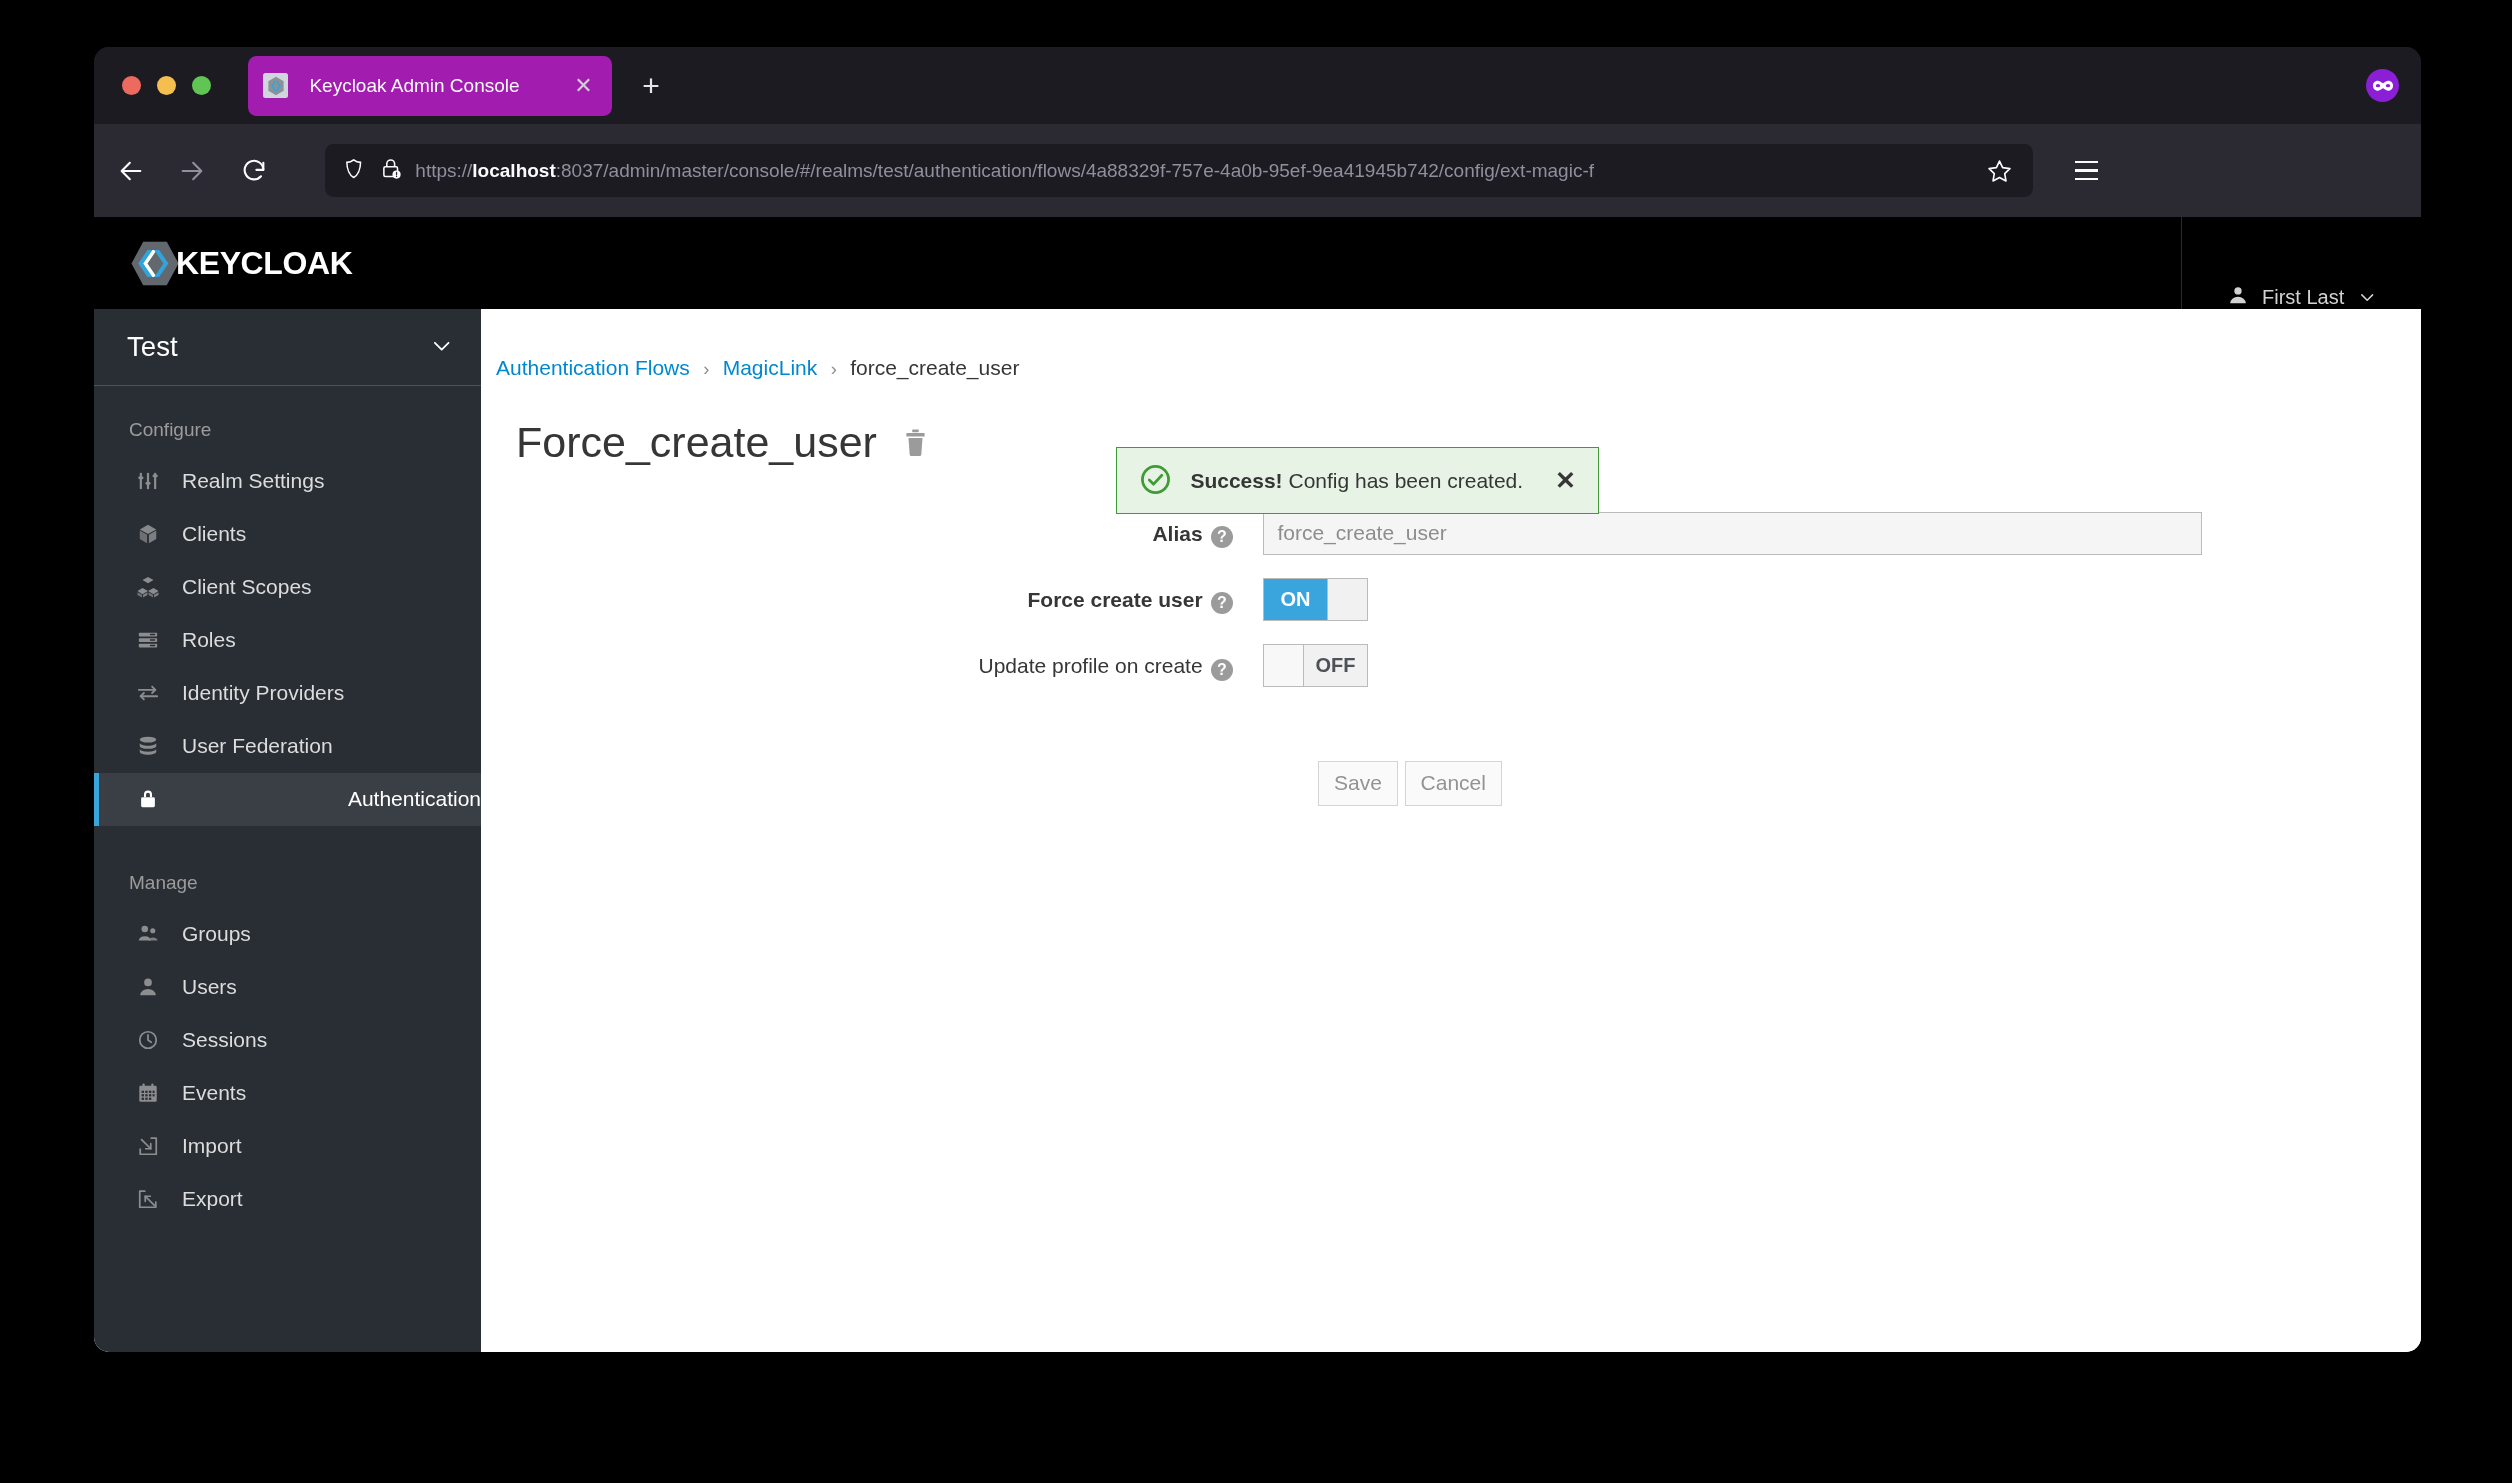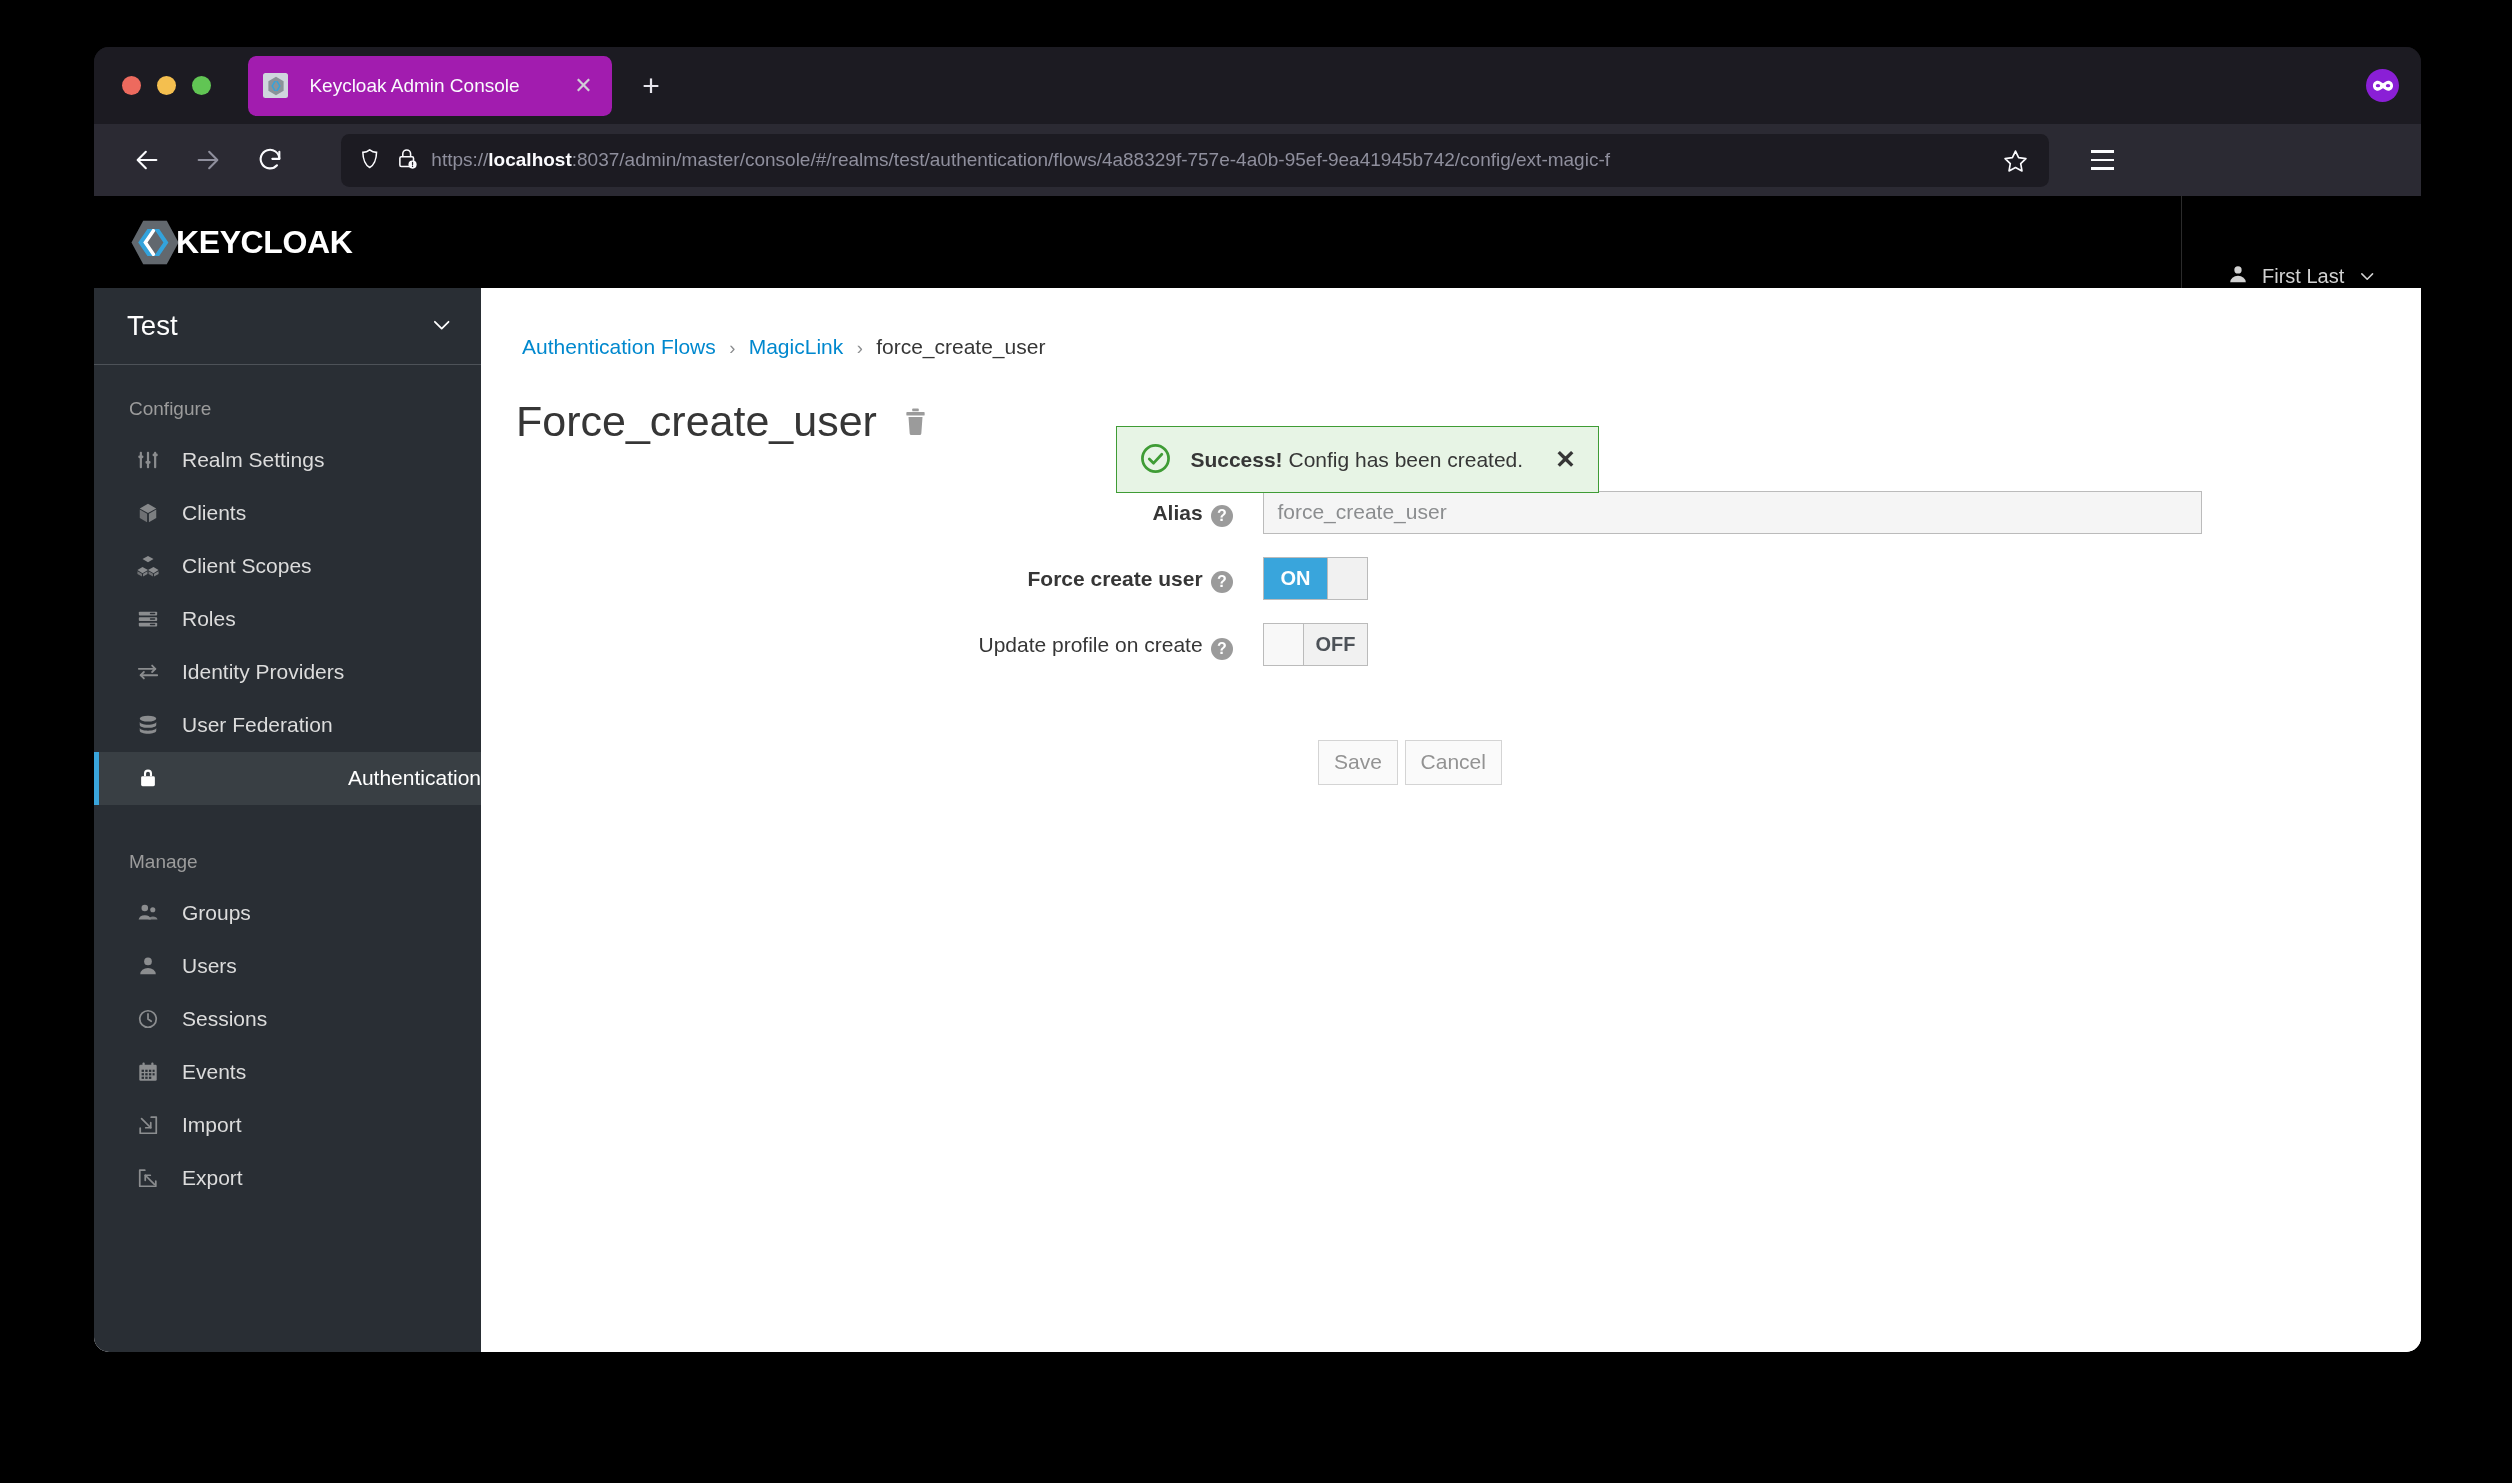--- a/index.html
+++ b/index.html
@@ -81,25 +81,25 @@
     position: absolute;
     right: 22px; top: 22px;
     width: 33px; height: 33px;
     border-radius: 50%;
     background: #8a1fd6;
     display: flex; align-items: center; justify-content: center;
   }
 
   
   .nav-bar {
-    height: 72px;
+    height: 93px;
     background: #2b2a33;
     display: flex;
     align-items: center;
-    padding: 0 25px;
+    padding: 0 9px;
     gap: 6.7px;
     flex: none;
   }
   .nav-btn {
     width: 55px; height: 55px;
     display: flex; align-items: center; justify-content: center;
     color: #fbfbfe;
   }
   .nav-btn.disabled { color: #8f8f9d; }
 
@@ -248,21 +248,21 @@
   
   .main {
     flex: 1;
     background: #ffffff;
     padding: 47px 0 0 0;
     overflow: hidden;
     min-width: 0;
   }
   .breadcrumb {
     display: flex; align-items: flex-end; gap: 13.4px;
-    padding-left: 41px;
+    padding-left: 15px;
     font-size: 21px;
   }
   .breadcrumb a { color: #0088ce; text-decoration: none; }
   .breadcrumb .sep { color: #8b8d8f; font-size: 18.4px; }
   .breadcrumb .current { color: #363636; }
 
   .page-title-row {
     display: flex; align-items: center; gap: 22px;
     padding: 37px 0 0 35px;
   }

